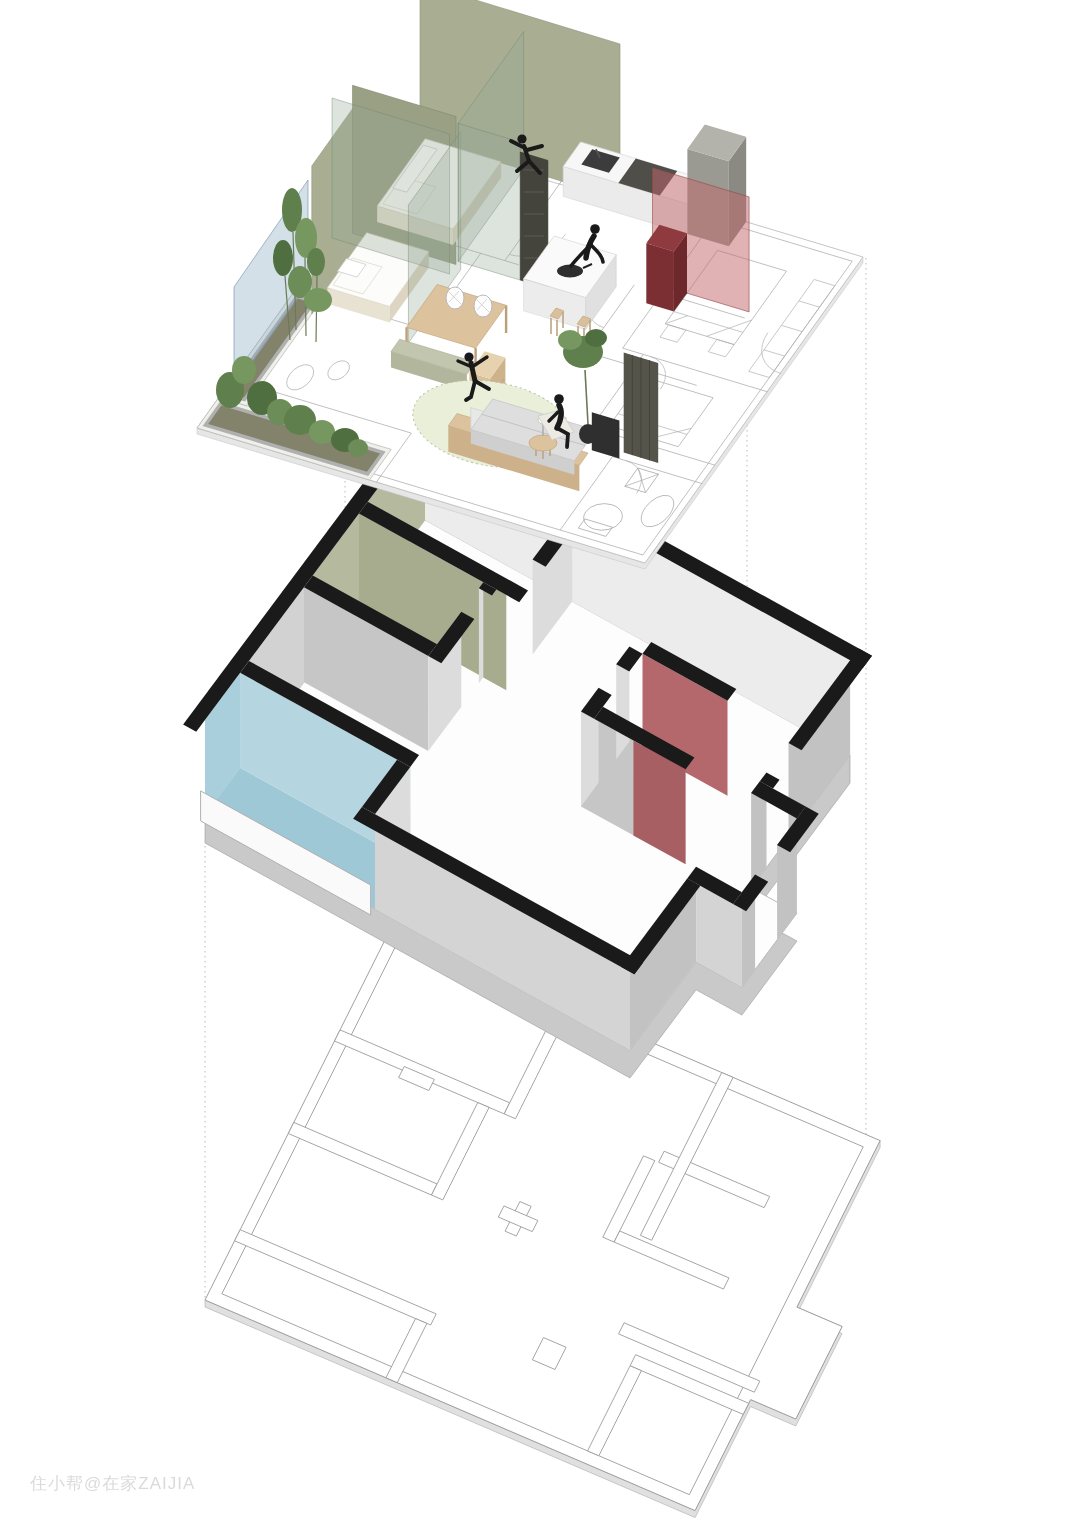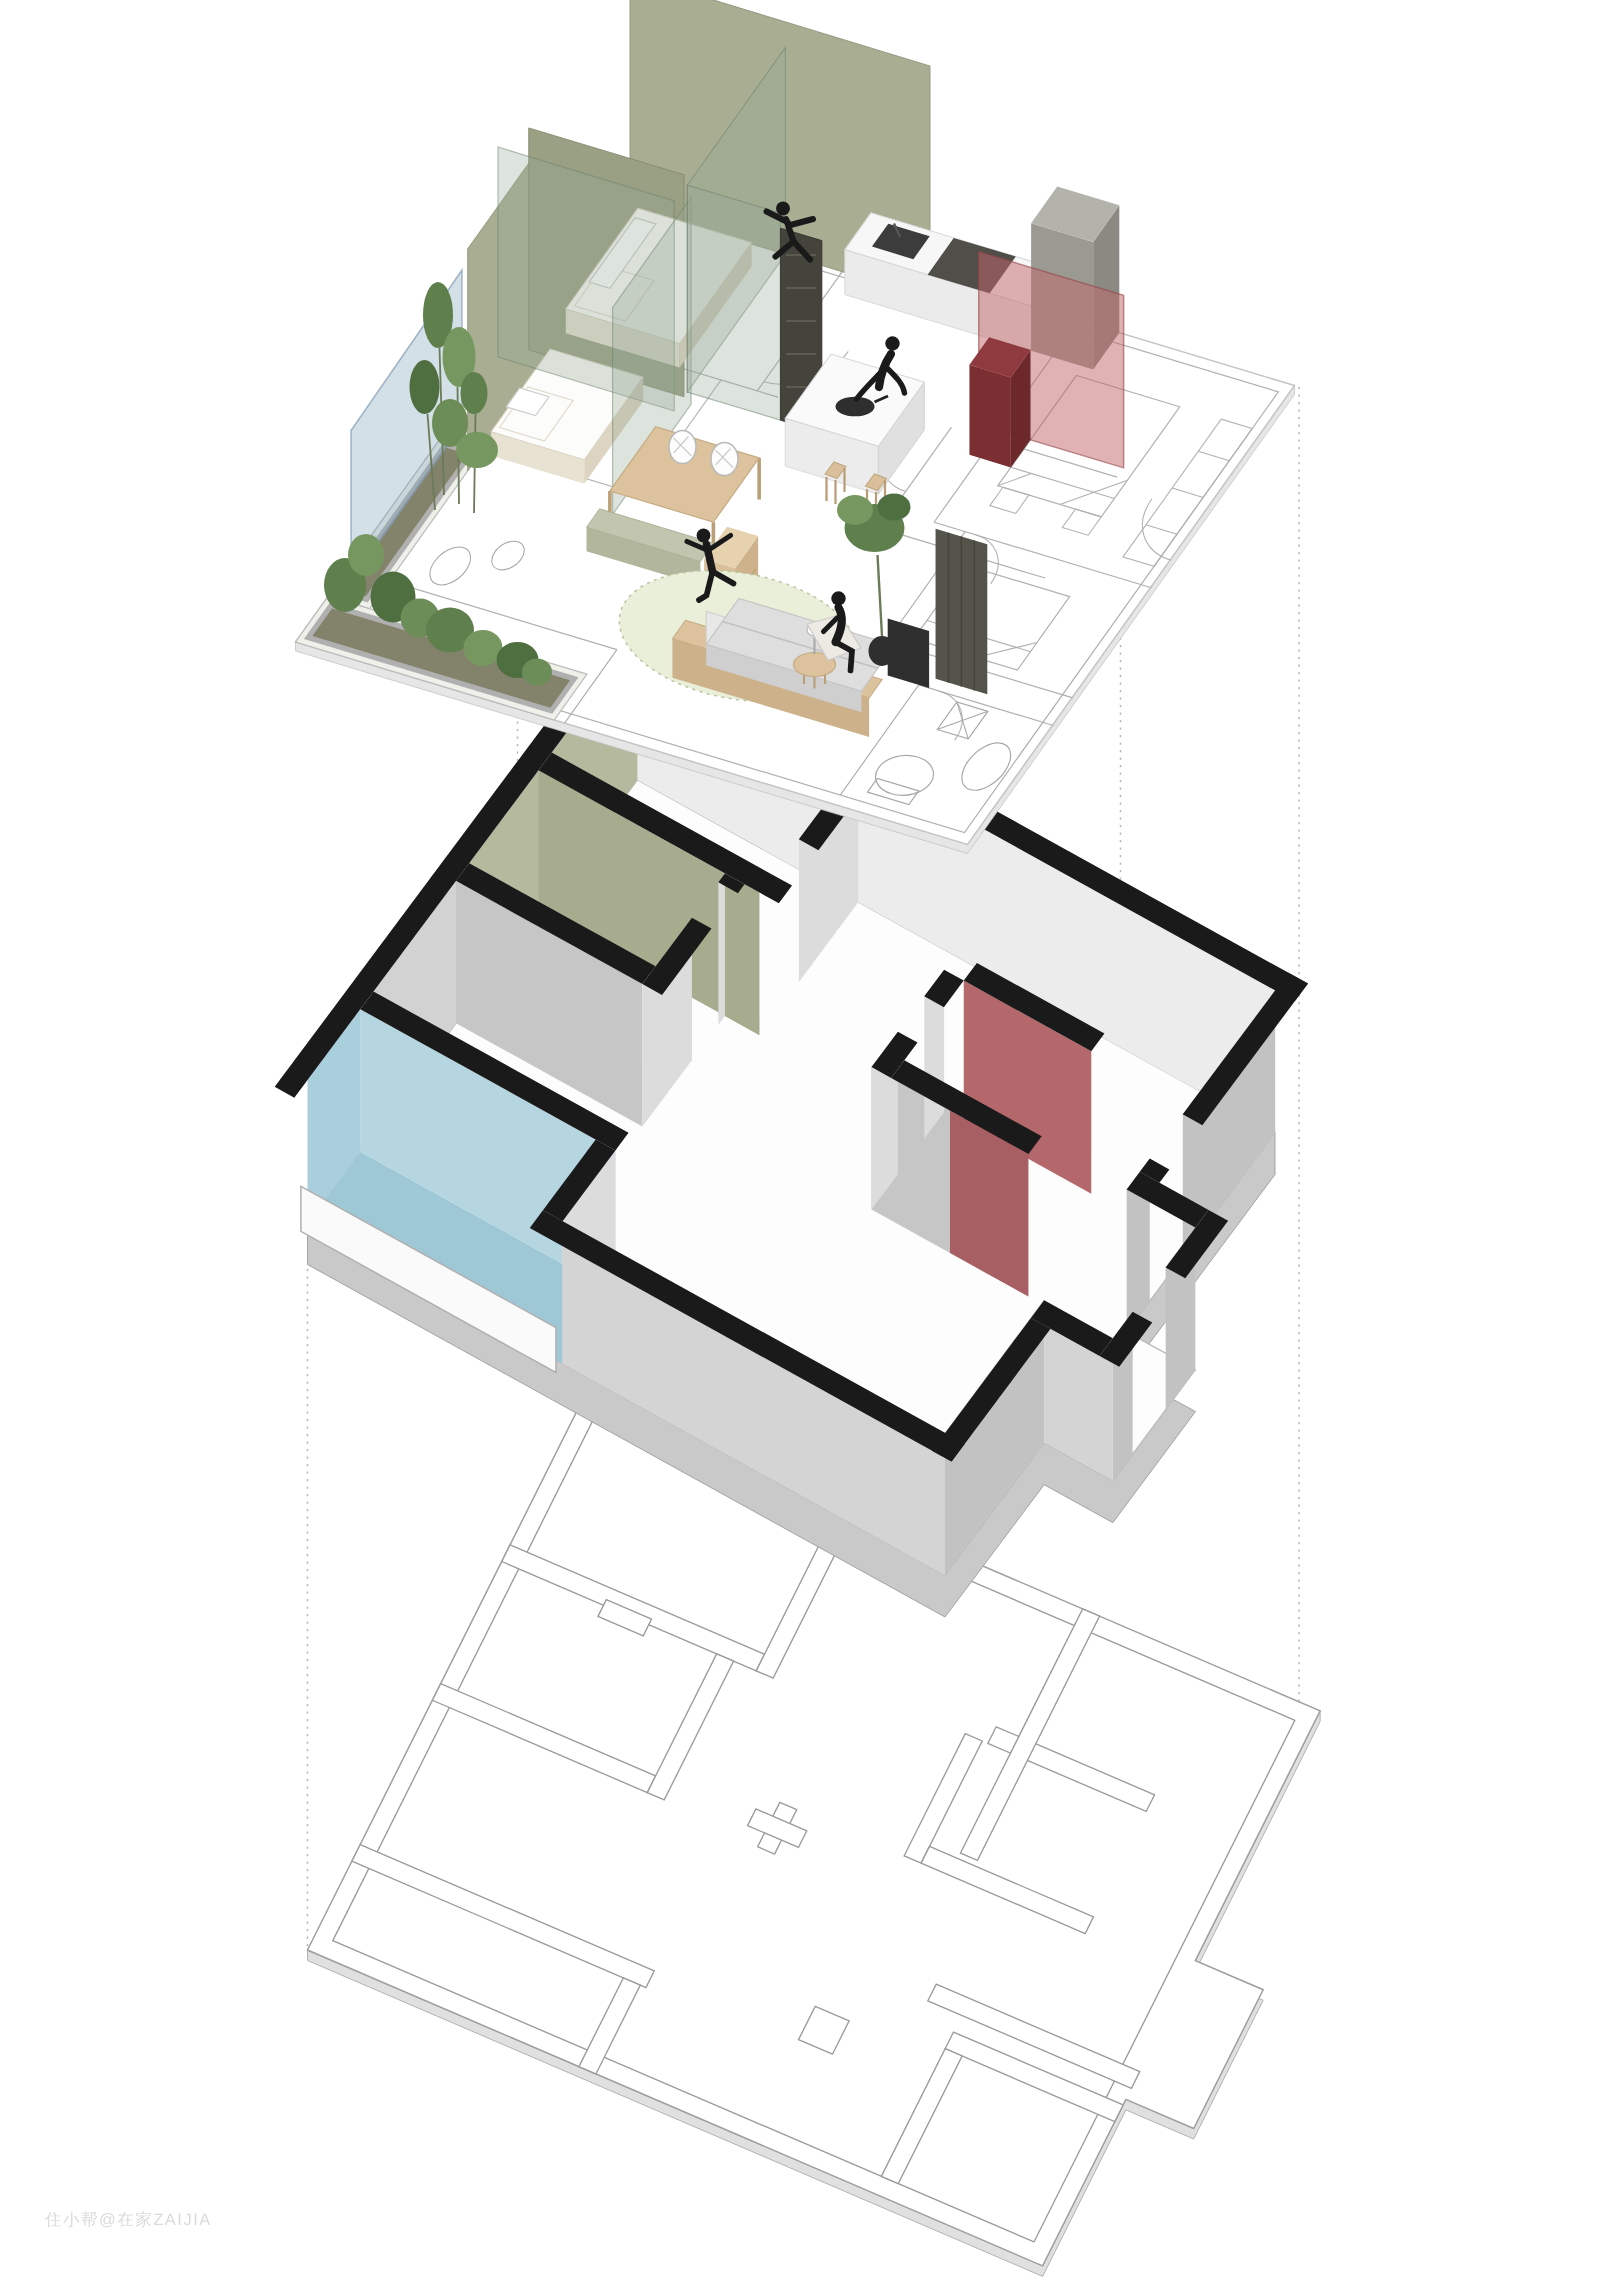--- a/index.html
+++ b/index.html
@@ -1,20 +1,20 @@
 <!DOCTYPE html>
 <html><head>
 <meta charset="utf-8">
 <style>
   html,body{margin:0;padding:0;background:#ffffff;}
   #stage{position:relative;width:1080px;height:1526px;background:#ffffff;overflow:hidden;
          font-family:"Liberation Sans", sans-serif;}
   svg{display:block}
   .nss{vector-effect:non-scaling-stroke;}
-  #watermark{position:absolute;left:30px;top:1472px;font-size:11px;letter-spacing:1px;
+  #watermark{position:absolute;left:30px;top:1472px;font-size:17px;letter-spacing:1px;
              color:rgba(150,150,150,0.35);user-select:none;}
   :root{
     --olive:#a9ae93; --olive-dark:#9aa083; --olive-mid:#b5b99e;
     --blue:#a9cfdd; --blue-floor:#9fc8d6; --red:#b4686c;
     --cap:#1a1a1a; --wgray-l:#dcdcdc; --wgray-m:#c6c6c6; --wgray-d:#c2c2c2;
     --wood:#d9bf9a; --wood-d:#c6ab82; --rug:#e9efd9;
     --line:#9b9b9b; --plant1:#5f7f4d; --plant2:#76975f; --plant3:#4f6f40; --plant4:#6c8c58;
   }
 </style>
 </head>

